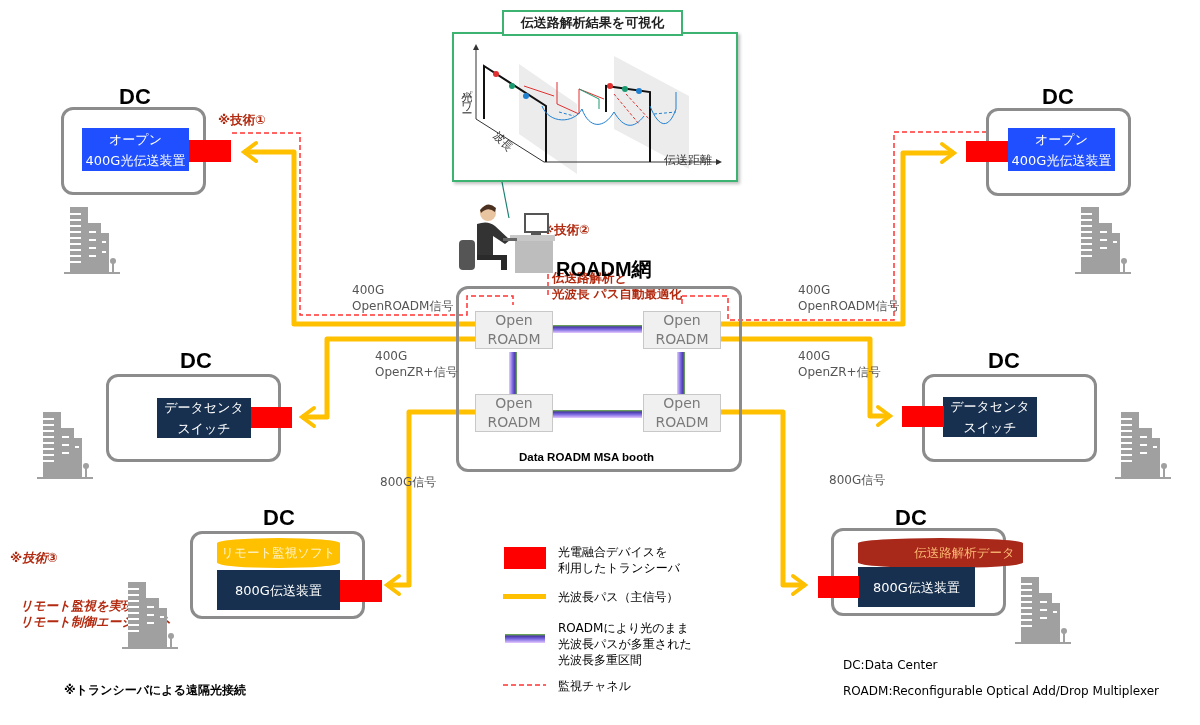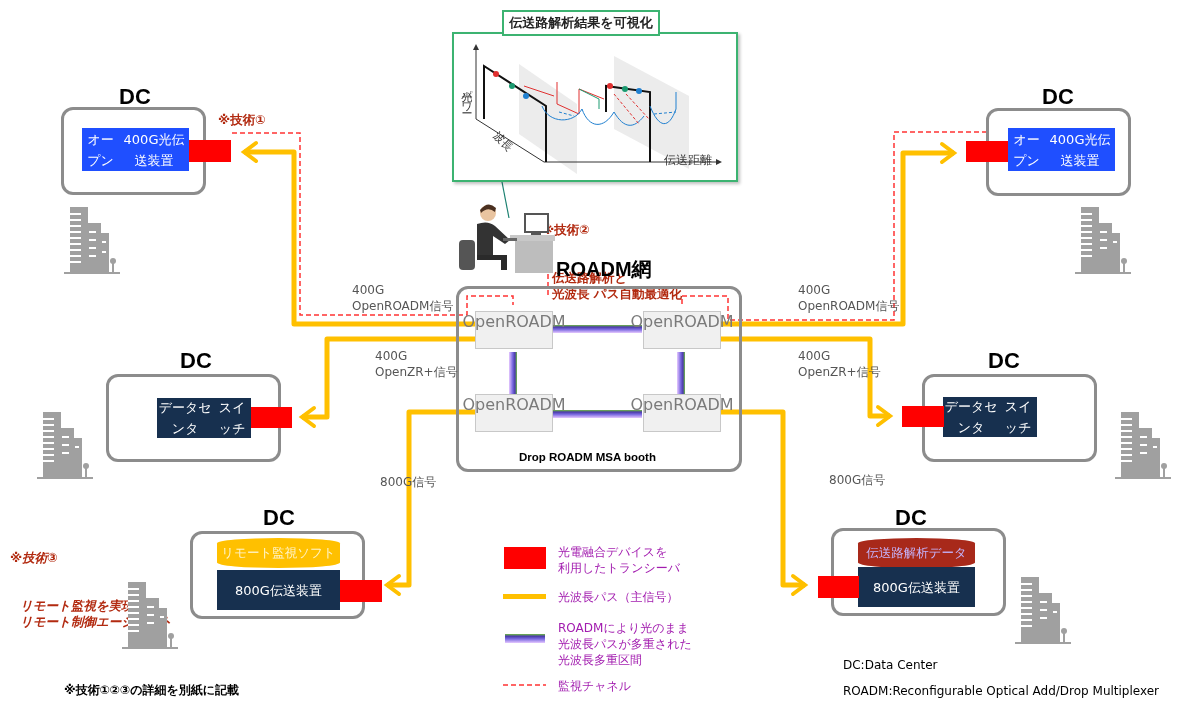--- a/index.html
+++ b/index.html
@@ -4,37 +4,37 @@
 <style>
   html, body { margin: 0; padding: 0; background: #ffffff; }
   body { width: 1200px; height: 725px; position: relative; overflow: hidden;
          font-family: "DejaVu Sans", "Liberation Sans", sans-serif; }
   .abs { position: absolute; }
   #wires { position: absolute; left: 0; top: 0; width: 1200px; height: 725px; }
   .dc-label { position: absolute; font-family: "Liberation Sans", sans-serif; font-weight: bold;
               font-size: 22px; color: #000; text-align: center; }
   .dc-box { position: absolute; border: 3px solid #8c8c8c; border-radius: 12px; background: #fff; box-sizing: border-box; }
   .device { position: absolute; color: #fff; font-size: 13px; text-align: center; display: flex;
-            justify-content: center; align-items: center; line-height: 21px; }
+            flex-direction: column; justify-content: center; align-items: center; line-height: 21px; }
   .blue-dev { background: #1f4fff; }
   .navy-dev { background: #17304f; }
   .xcvr { position: absolute; background: #ff0000; }
   .cyl { position: absolute; display: flex; align-items: center; justify-content: center;
          font-size: 12.5px; color: #fff; border-radius: 50% / 18%; }
   .cyl-yellow { background: #ffc000; color: #fff3c8; }
-  .cyl-red { background: #a8291a; color: #c4b5fd; }
+  .cyl-red { background: #a8291a; color: #fdba74; padding-left: 48px; }
   .note-red { position: absolute; color: #b22a10; font-weight: bold; font-size: 12.5px; line-height: 16px; white-space: pre; }
   .sig { position: absolute; color: #555; font-size: 12px; line-height: 16px; white-space: pre; margin-left: 34px; }
   .roadm-title { position: absolute; font-weight: bold; font-size: 20px; font-family: "Liberation Sans", sans-serif; color:#000; }
   .roadm-area { position: absolute; border: 3px solid #8c8c8c; border-radius: 12px; box-sizing: border-box; }
   .roadm-node { position: absolute; width: 78px; height: 38px; background: #f0f0f0; border: 1px solid #c8c8c8;
-                color: #7a7a7a; font-size: 16px; text-align: center; display:flex; flex-direction:row;
+                color: #7a7a7a; font-size: 14px; text-align: center; display:flex; flex-direction:column;
                 justify-content:center; line-height: 19px; box-sizing: border-box; }
   .booth { position: absolute; font-family: "Liberation Sans", sans-serif; font-weight: bold; font-size: 11.5px; color: #000; }
-  .legend-text { position: absolute; font-size: 12px; color: #a21caf; line-height: 16px; white-space: pre; }
+  .legend-text { position: absolute; font-size: 12px; color: #000000; line-height: 16px; white-space: pre; }
   .footnote { position: absolute; font-size: 12px; color: #000; }
   .viz-panel { position: absolute; border: 2px solid #3cb371; background: #fff; box-sizing: border-box;
                box-shadow: 2px 2px 3px rgba(0,0,0,0.25); }
   .viz-title { position: absolute; border: 2px solid #3cb371; background:#fff; font-size: 13px; font-weight: bold;
                color: #222; text-align: center; line-height: 22px; box-sizing: border-box; }
 </style>
 </head>
 <body>
 
 <svg id="wires" viewBox="0 0 1200 725">
@@ -113,21 +113,21 @@
     <circle cx="58" cy="52" r="3" fill="#1a9a70"></circle>
     <circle cx="72" cy="62" r="3" fill="#2080d0"></circle>
     <circle cx="156" cy="52" r="3" fill="#e03030"></circle>
     <circle cx="171" cy="55" r="3" fill="#1a9a70"></circle>
     <circle cx="185" cy="57" r="3" fill="#2080d0"></circle>
   </svg>
   <div class="abs" style="left:4px; top:48px; writing-mode:vertical-rl; font-size:11px; color:#333;">光パワー</div>
   <div class="abs" style="left:38px; top:100px; font-size:11px; color:#333; transform:rotate(45deg);">波長</div>
   <div class="abs" style="left:210px; top:118px; font-size:12px; color:#333;">伝送距離</div>
 </div>
-<div class="viz-title" style="left:502px; top:10px; width:158px; height:26px;">伝送路解析結果を可視化</div>
+<div class="viz-title" style="left:502px; top:10px; width:181px; height:26px;">伝送路解析結果を可視化</div>
 
 <div class="note-red" style="left:218px; top:80px;">
   <div>※技術①</div>
 </div>
 <div class="note-red" style="left:542px; top:190px;">
   <div>※技術②</div>
   <div style="padding-left:10px;">伝送路解析と
 光波長 パス自動最適化</div>
 </div>
 <div class="note-red" style="left:10px; top:518px;font-style:italic;">
@@ -160,21 +160,21 @@
   <span>ROADM</span>
 </div>
 <div class="roadm-node" style="left:475px; top:394px;">
   <span>Open</span>
   <span>ROADM</span>
 </div>
 <div class="roadm-node" style="left:643px; top:394px;">
   <span>Open</span>
   <span>ROADM</span>
 </div>
-<div class="booth" style="left:519px; top:451px;">Drop ROADM MSA booth</div>
+<div class="booth" style="left:519px; top:451px;">Data ROADM MSA booth</div>
 
 <div class="sig" style="left:318px; top:282px;">400G
 OpenROADM信号</div>
 <div class="sig" style="left:764px; top:282px;">400G
 OpenROADM信号</div>
 <div class="sig" style="left:341px; top:348px;">400G
 OpenZR+信号</div>
 <div class="sig" style="left:764px; top:348px;">400G
 OpenZR+信号</div>
 <div class="sig" style="left:346px; top:474px;">800G信号</div>
@@ -381,15 +381,15 @@
 </svg>
 
 <div class="legend-text" style="left:558px; top:544px;">光電融合デバイスを
 利用したトランシーバ</div>
 <div class="legend-text" style="left:558px; top:589px;">光波長パス（主信号）</div>
 <div class="legend-text" style="left:558px; top:620px;">ROADMにより光のまま
 光波長パスが多重された
 光波長多重区間</div>
 <div class="legend-text" style="left:558px; top:678px;">監視チャネル</div>
 
-<div class="footnote" style="left:64px; top:682px; font-weight:bold;">※技術①②③の詳細を別紙に記載</div>
+<div class="footnote" style="left:64px; top:682px; font-weight:bold;">※トランシーバによる遠隔光接続</div>
 <div class="footnote" style="left:843px; top:658px;">DC:Data Center</div>
 <div class="footnote" style="left:843px; top:684px;">ROADM:Reconfigurable Optical Add/Drop Multiplexer</div>
 
 </body></html>

